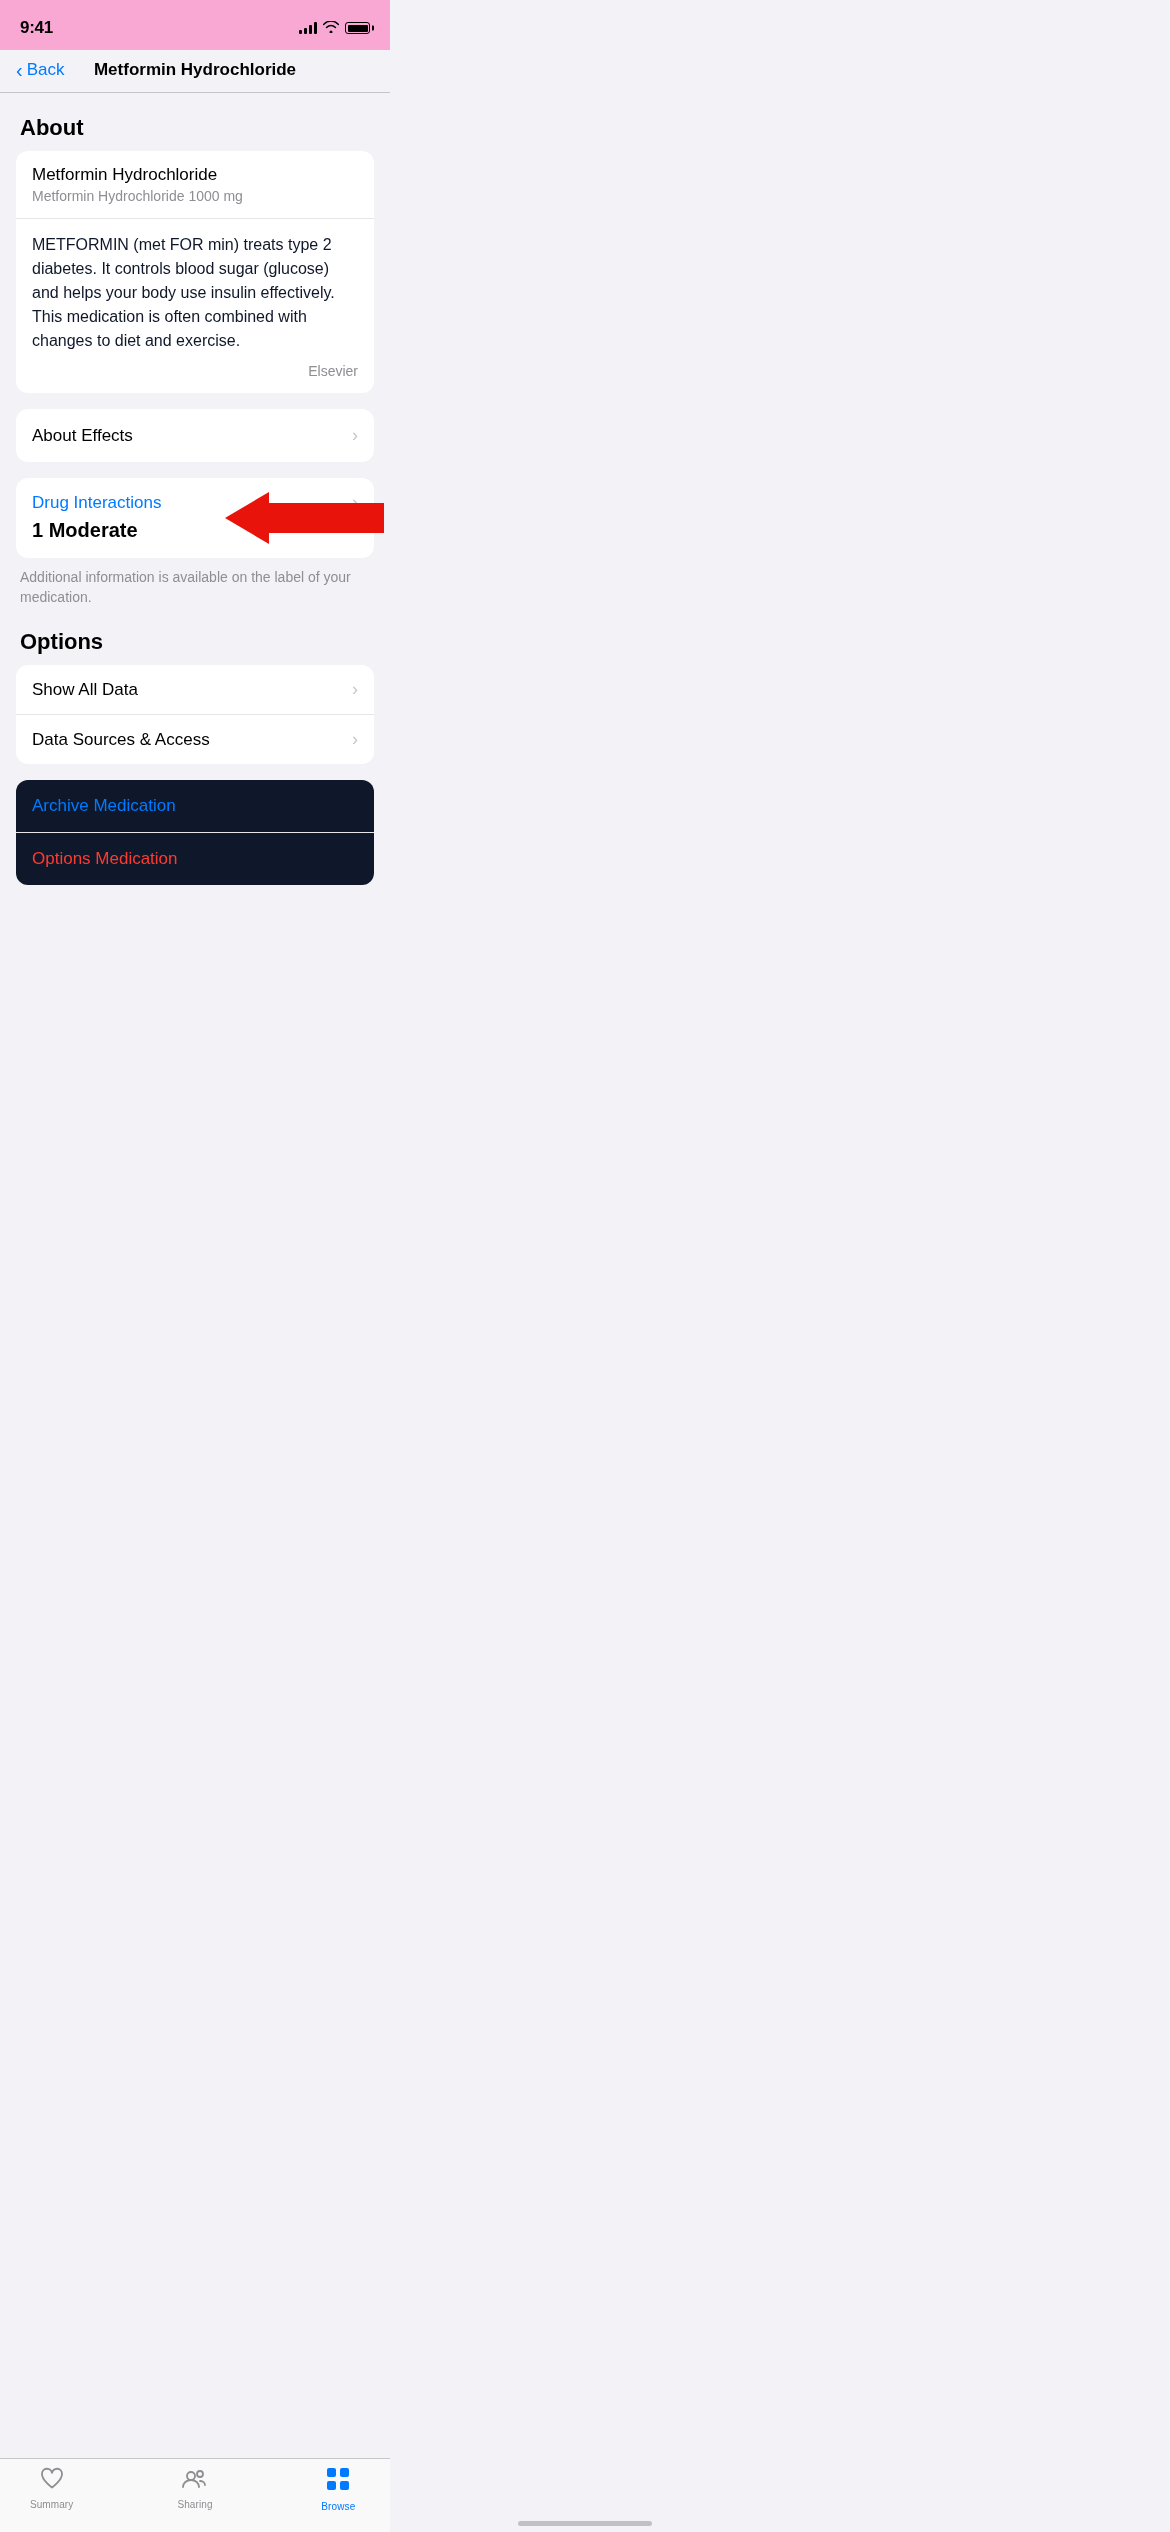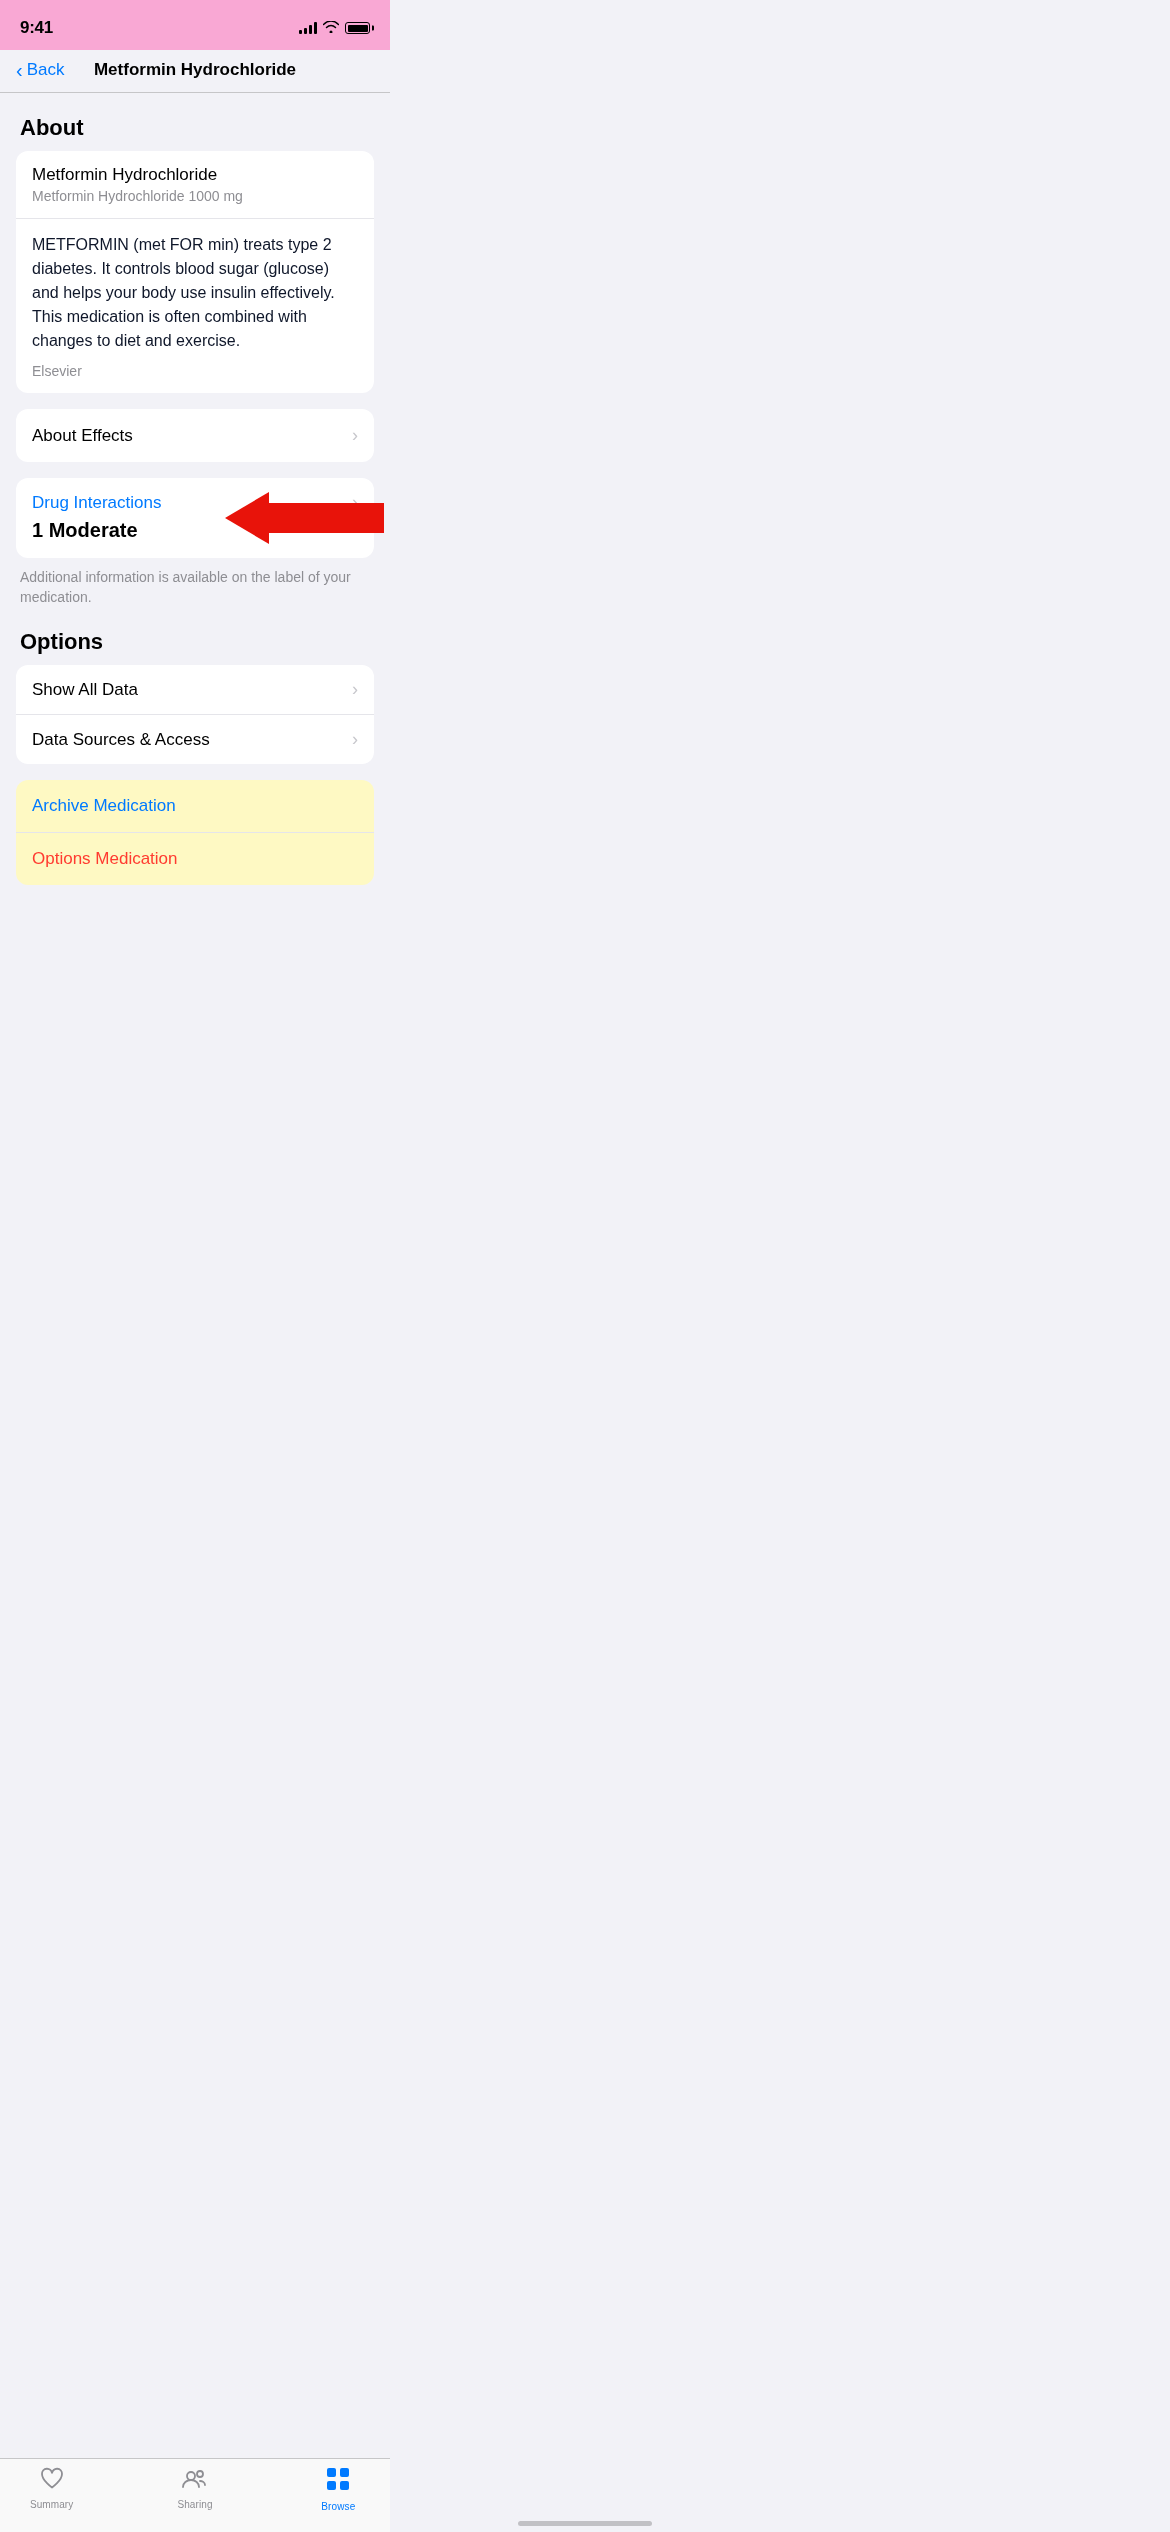--- a/index.html
+++ b/index.html
@@ -154,20 +154,21 @@
 
     .med-description {
       font-size: 16px;
       line-height: 1.5;
       color: #0f172a;
       margin-bottom: 10px;
     }
     .med-source {
       font-size: 14px;
       color: #8e8e93;
+      text-align: right;
     }
 
     
     .list-row {
       background: #fff;
       border-radius: 12px;
       margin-bottom: 16px;
       padding: 16px 16px;
       display: flex;
       align-items: center;
@@ -242,21 +243,21 @@
     .options-row:last-child {
       border-bottom: none;
     }
     .options-row-label {
       font-size: 17px;
       color: #000;
       text-align: center;
     }
 
     .action-card {
-      background: #fef9c3;
+      background: #0f172a;
       border-radius: 12px;
       margin-bottom: 16px;
       overflow: hidden;
     }
     .action-row {
       padding: 16px 16px;
       border-bottom: 1px solid #e5e5ea;
       cursor: pointer;
     }
     .action-row:last-child {

